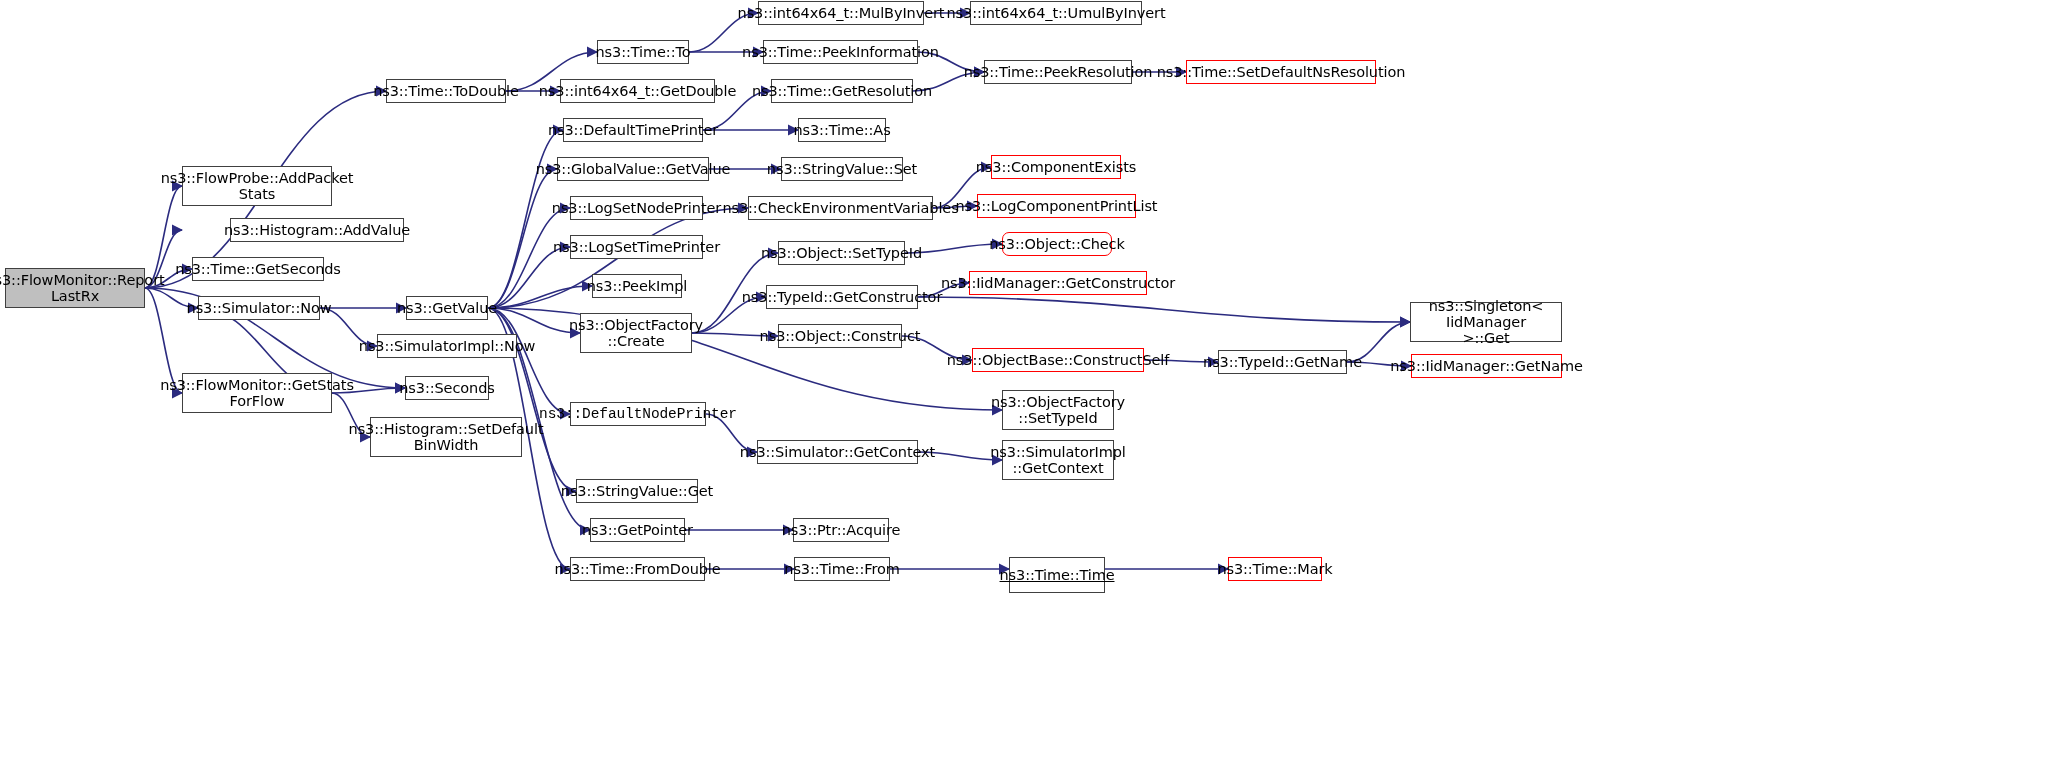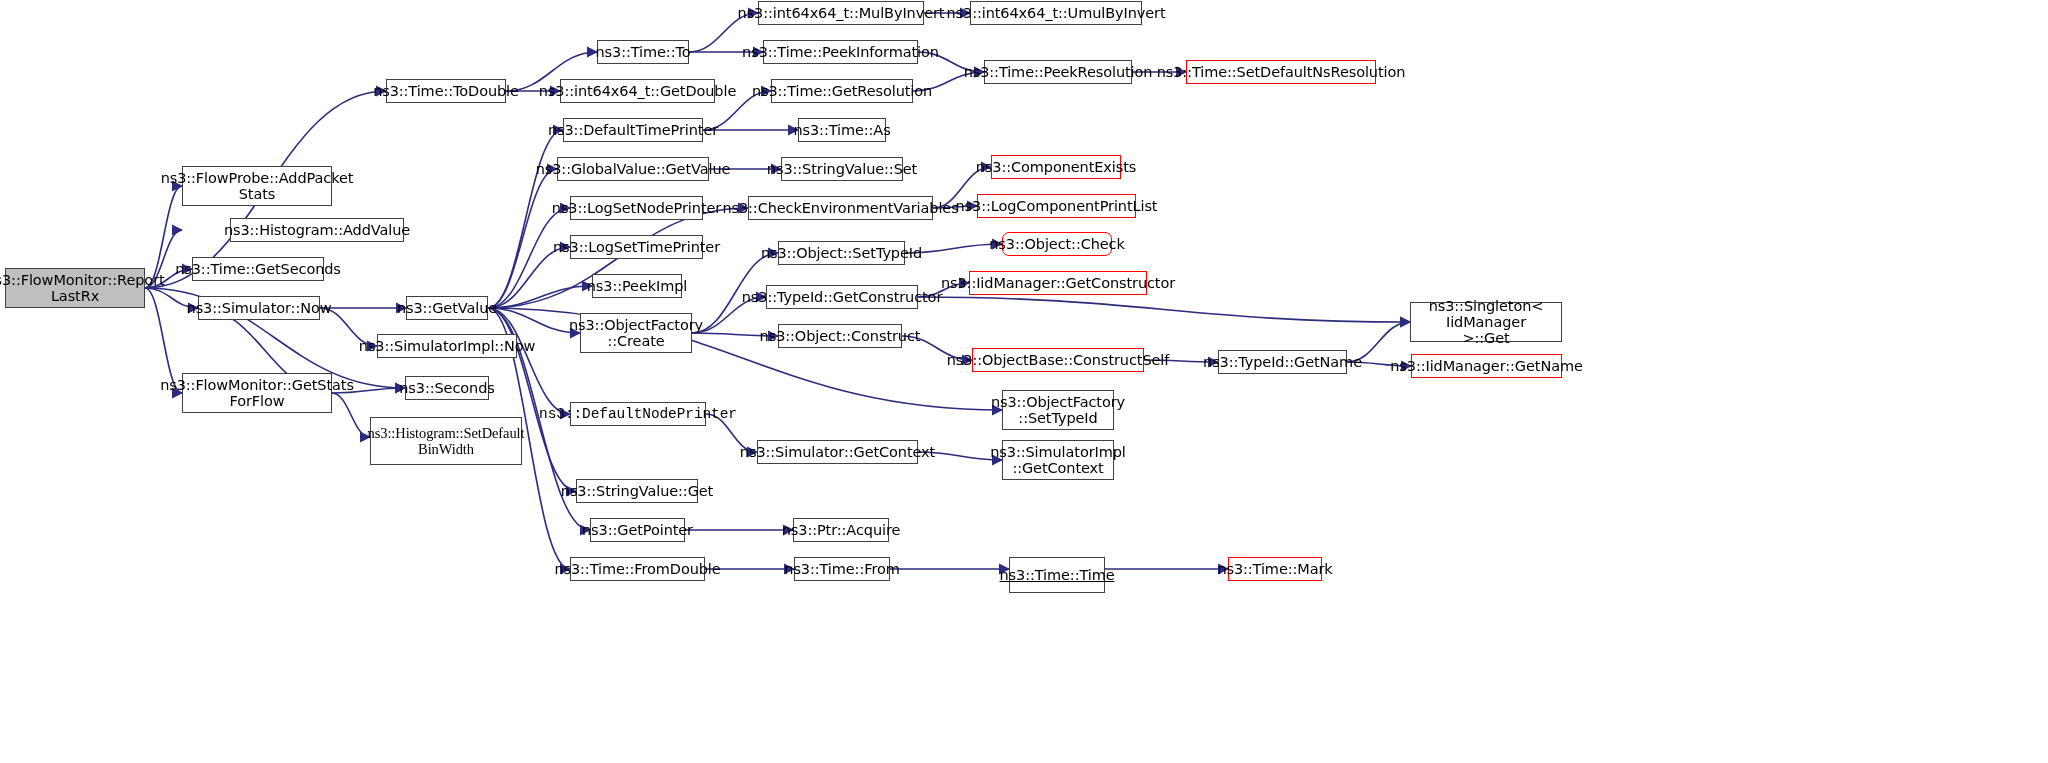--- a/index.html
+++ b/index.html
@@ -113,21 +113,21 @@
     </svg>
 <div class="node root" style="left: 5px; top: 268px; width: 140px; height: 40px;">ns3::FlowMonitor::Report
 LastRx</div>
     <div class="node" style="left: 182px; top: 166px; width: 150px; height: 40px;">ns3::FlowProbe::AddPacket
 Stats</div>
     <div class="node" style="left: 182px; top: 218px; width: 174px; height: 24px; margin-left: 48px;">ns3::Histogram::AddValue</div>
     <div class="node" style="left: 192px; top: 257px; width: 132px; height: 24px;">ns3::Time::GetSeconds</div>
     <div class="node" style="left: 198px; top: 296px; width: 122px; height: 24px;">ns3::Simulator::Now</div>
     <div class="node" style="left: 182px; top: 373px; width: 150px; height: 40px;">ns3::FlowMonitor::GetStats
 ForFlow</div>
-    <div class="node" style="left: 370px; top: 417px; width: 152px; height: 48px; font-family: Liberation Serif, serif;">ns3::Histogram::SetDefault
+    <div class="node" style="left: 370px; top: 417px; width: 152px; height: 40px;">ns3::Histogram::SetDefault
 BinWidth</div>
     <div class="node" style="left: 386px; top: 79px; width: 120px; height: 24px;">ns3::Time::ToDouble</div>
     <div class="node" style="left: 406px; top: 296px; width: 82px; height: 24px;">ns3::GetValue</div>
     <div class="node" style="left: 377px; top: 334px; width: 140px; height: 24px;">ns3::SimulatorImpl::Now</div>
     <div class="node" style="left: 405px; top: 376px; width: 84px; height: 24px;">ns3::Seconds</div>
     <div class="node" style="left: 560px; top: 79px; width: 155px; height: 24px;">ns3::int64x64_t::GetDouble</div>
     <div class="node" style="left: 563px; top: 118px; width: 140px; height: 24px;">ns3::DefaultTimePrinter</div>
     <div class="node" style="left: 557px; top: 157px; width: 152px; height: 24px;">ns3::GlobalValue::GetValue</div>
     <div class="node" style="left: 570px; top: 196px; width: 133px; height: 24px;">ns3::LogSetNodePrinter</div>
     <div class="node" style="left: 570px; top: 235px; width: 133px; height: 24px;">ns3::LogSetTimePrinter</div>

